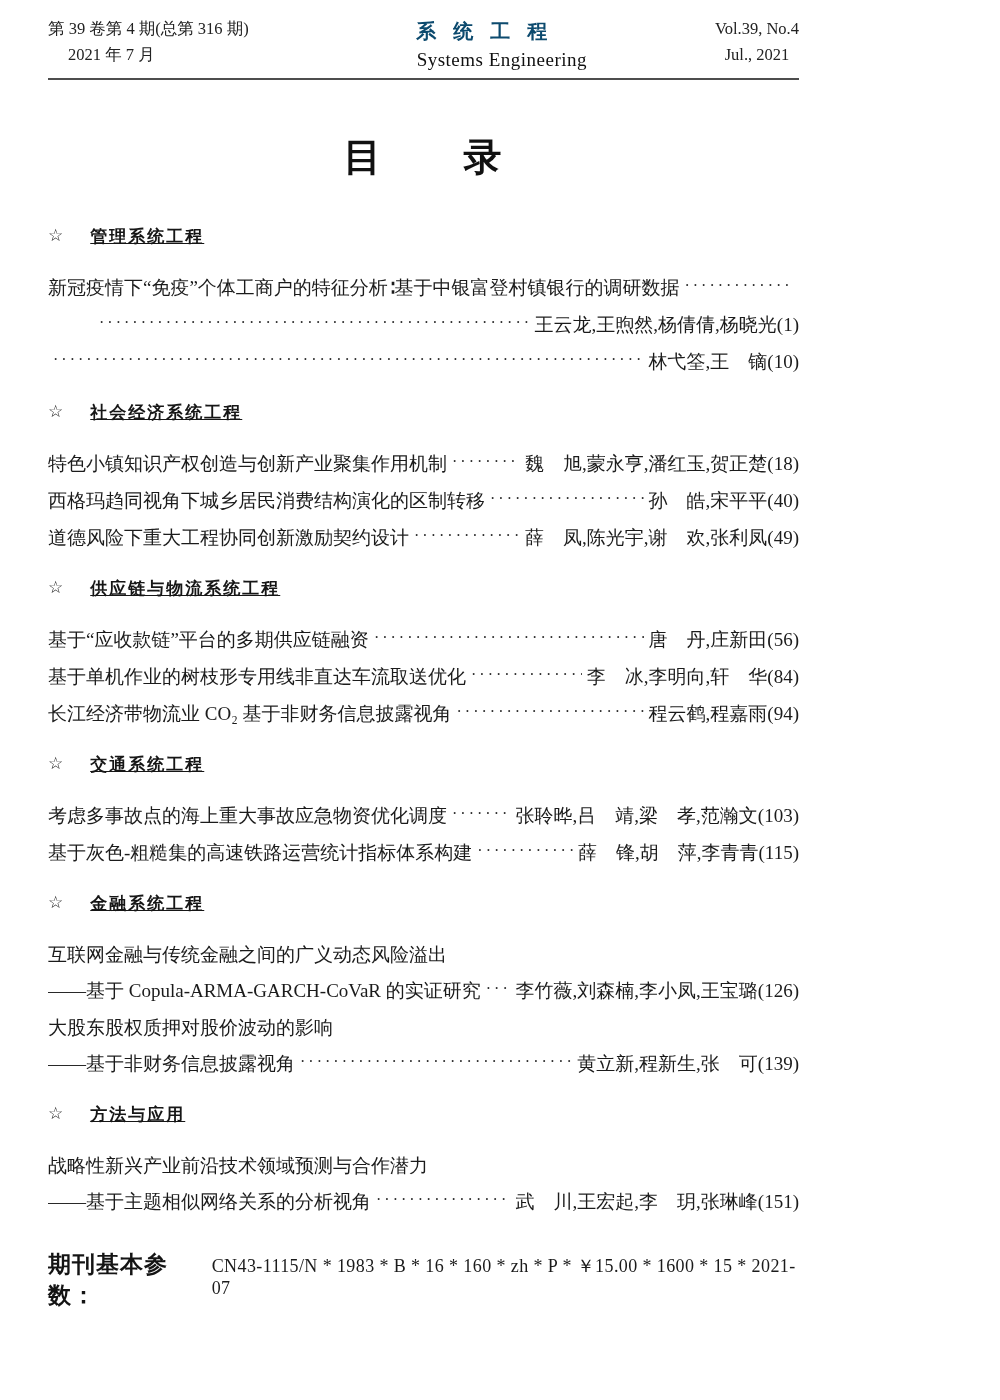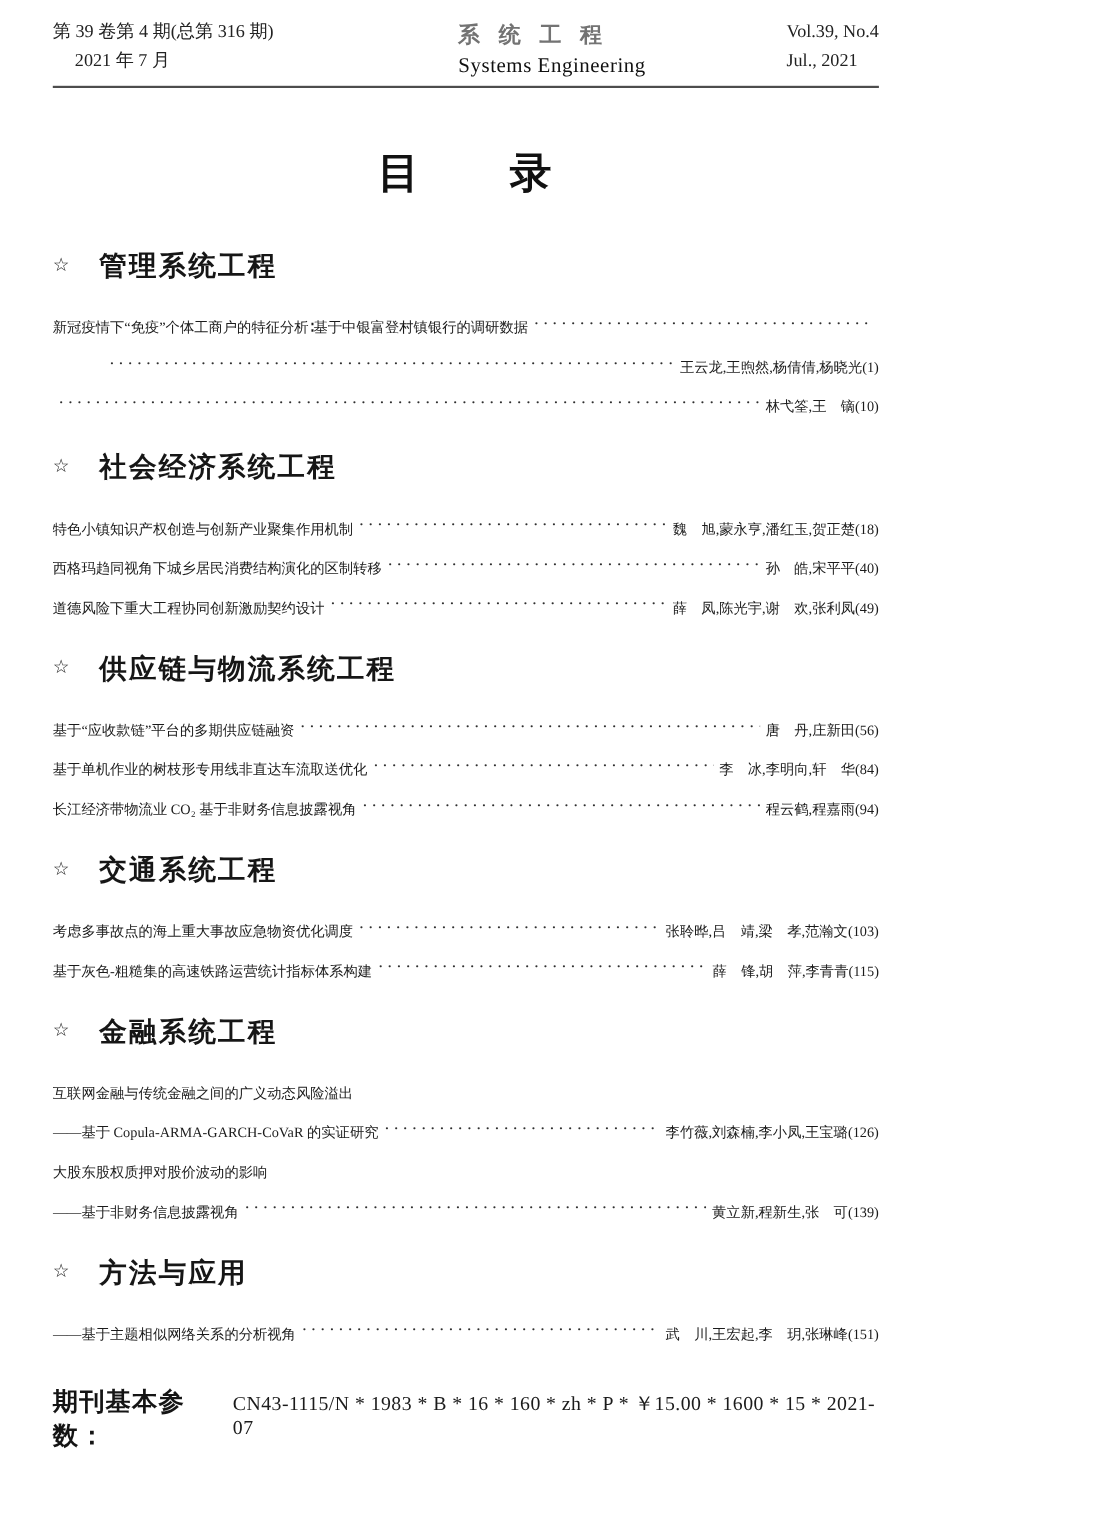--- a/index.html
+++ b/index.html
@@ -7,42 +7,42 @@
   body {
     font-family:"Liberation Serif","DejaVu Serif",serif;
     color:#1b1b1b;
   }
   .page { width:847px; height:1400px; padding:16px 48px 0 48px; }
 
   
   .hdr { display:flex; justify-content:space-between; align-items:flex-start; }
   .hdr-left, .hdr-right { font-size:16.5px; line-height:26px; color:#222; }
   .hdr-left .l2 { padding-left:20px; }
-  .hdr-right { text-align:left; }
+  .hdr-right { text-align:center; }
   .hdr-center { text-align:center; padding-top:2px; }
-  .jr-cn { font-size:20px; font-weight:700; letter-spacing:0.85em; margin-right:-0.85em; color:#737373; }
+  .jr-cn { font-size:20px; font-weight:700; letter-spacing:0.85em; margin-right:-0.85em; color:#0c4a6e; }
   .jr-en { font-size:19px; margin-top:4px; letter-spacing:0.5px; color:#111;margin-left:40px; }
   .rule { border-bottom:2.5px solid #4d4d4d; margin-top:7px; }
 
   
   .toc-title {
     text-align:center; font-size:38px; font-weight:700; color:#111;
     margin-top:52px; margin-bottom:42px; letter-spacing:2px;
   }
 
   
   .sec { margin-top:24px; margin-bottom:26px; display:flex; align-items:center; }
   .star { font-size:17px; margin-right:27px; position:relative; top:-1px; color:#222; }
   .sec-label {
     font-family:"Liberation Sans","DejaVu Sans",sans-serif;
-    font-size:25px; font-weight:700; letter-spacing:2px; color:#161616;
+    font-size:17px; font-weight:700; letter-spacing:2px; color:#161616;text-decoration:underline;
   }
 
   
-  .row { display:flex; align-items:flex-start; line-height:28px; margin-top:8px; font-size:13px; }
+  .row { display:flex; align-items:flex-start; line-height:28px; margin-top:8px; font-size:19px; }
   .sec + .row { margin-top:0; }
   .row .t  { flex:0 1 auto; white-space:nowrap; overflow:hidden; }
   .row .a  { flex:0 0 auto; white-space:nowrap; text-align:right; }
   .leader {
     flex:1 1 12px; min-width:12px; overflow:hidden; white-space:nowrap;
     margin:0 5px; color:#2e2e2e; transform:translateY(-3px);
   }
   .leader::after {
     content:"····································································································································································································";
     letter-spacing:3px; font-size:16px;
@@ -172,20 +172,23 @@
     <span class="t">——基于非财务信息披露视角</span>
     <span class="leader"></span>
     <span class="a">黄立新,程新生,张　可(139)</span>
   </div>
 
   <div class="sec">
     <span class="star">☆</span>
     <span class="sec-label">方法与应用</span>
   </div>
   <div class="row">
+    <span class="t">战略性新兴产业前沿技术领域预测与合作潜力</span>
+  </div>
+  <div class="row">
     <span class="t">——基于主题相似网络关系的分析视角</span>
     <span class="leader"></span>
     <span class="a">武　川,王宏起,李　玥,张琳峰(151)</span>
   </div>
 
   <div class="footer">
     <span class="footer-label">期刊基本参数：</span>
     <span class="footer-value">CN43-1115/N * 1983 * B * 16 * 160 * zh * P * ￥15.00 * 1600 * 15 * 2021-07</span>
   </div>
 

